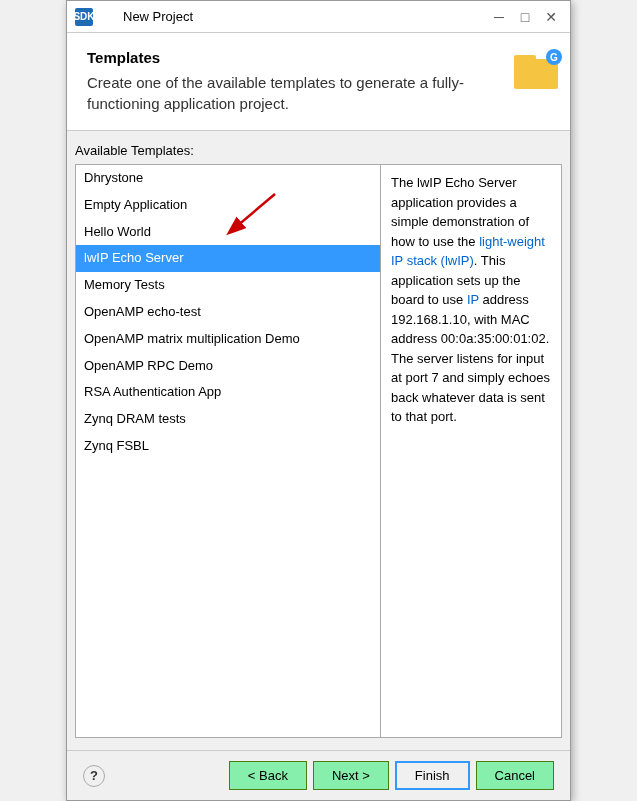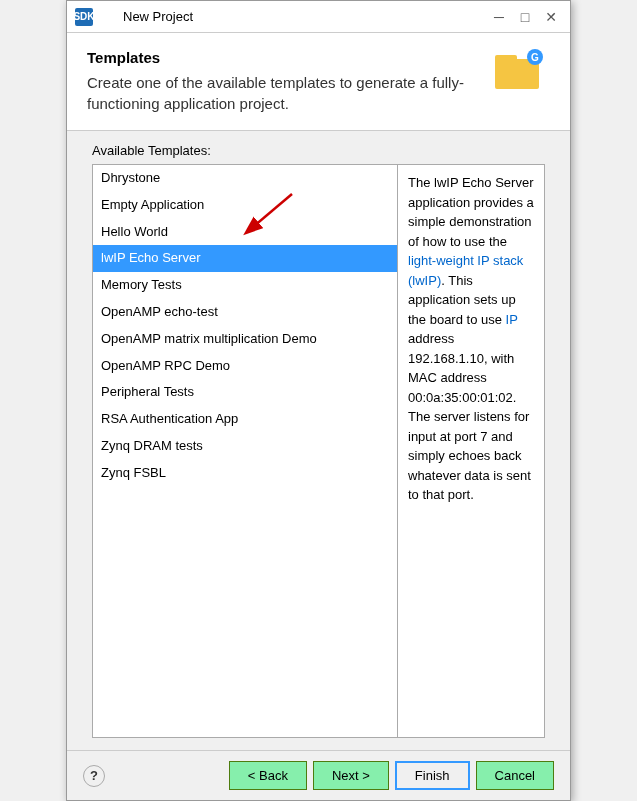--- a/index.html
+++ b/index.html
@@ -62,42 +62,42 @@
       cursor: pointer;
       display: flex;
       align-items: center;
       justify-content: center;
       font-size: 14px;
       color: #555;
     }
 
     .header {
       background: #fff;
-      padding: 16px 27px 16px 20px;
+      padding: 16px 8px 16px 20px;
       border-bottom: 1px solid #ccc;
       display: flex;
       align-items: flex-start;
       justify-content: center;
     }
     .header-text { flex: 1; }
     .header-title {
       font-size: 15px;
       font-weight: bold;
       color: #000;
       margin-bottom: 6px;
     }
     .header-desc {
       font-size: 15px;
       color: #333;
       line-height: 1.4;
     }
 
     .content {
       flex: 1;
-      padding: 12px 25px;
+      padding: 12px 8px;
       display: flex;
       flex-direction: column;
       overflow: hidden;
     }
     .section-label {
       font-size: 13px;
       color: #000;
       margin-bottom: 6px;
     }
     .template-area {
@@ -283,21 +283,20 @@
 
         <div class="template-list">
           <div class="template-item">Dhrystone</div>
           <div class="template-item">Empty Application</div>
           <div class="template-item">Hello World</div>
           <div class="template-item selected">lwIP Echo Server</div>
           <div class="template-item">Memory Tests</div>
           <div class="template-item">OpenAMP echo-test</div>
           <div class="template-item">OpenAMP matrix multiplication Demo</div>
           <div class="template-item">OpenAMP RPC Demo</div>
-          <div class="template-item">Peripheral Tests</div>
           <div class="template-item">RSA Authentication App</div>
           <div class="template-item">Zynq DRAM tests</div>
           <div class="template-item">Zynq FSBL</div>
         </div>
 
         <div class="template-desc">
           The lwIP Echo Server application provides a simple demonstration of how to use the <span class="highlight">light-weight IP stack (lwIP)</span>. This application sets up the board to use <span class="highlight">IP</span> address 192.168.1.10, with MAC address 00:0a:35:00:01:02. The server listens for input at port 7 and simply echoes back whatever data is sent to that port.
         </div>
       </div>
 

